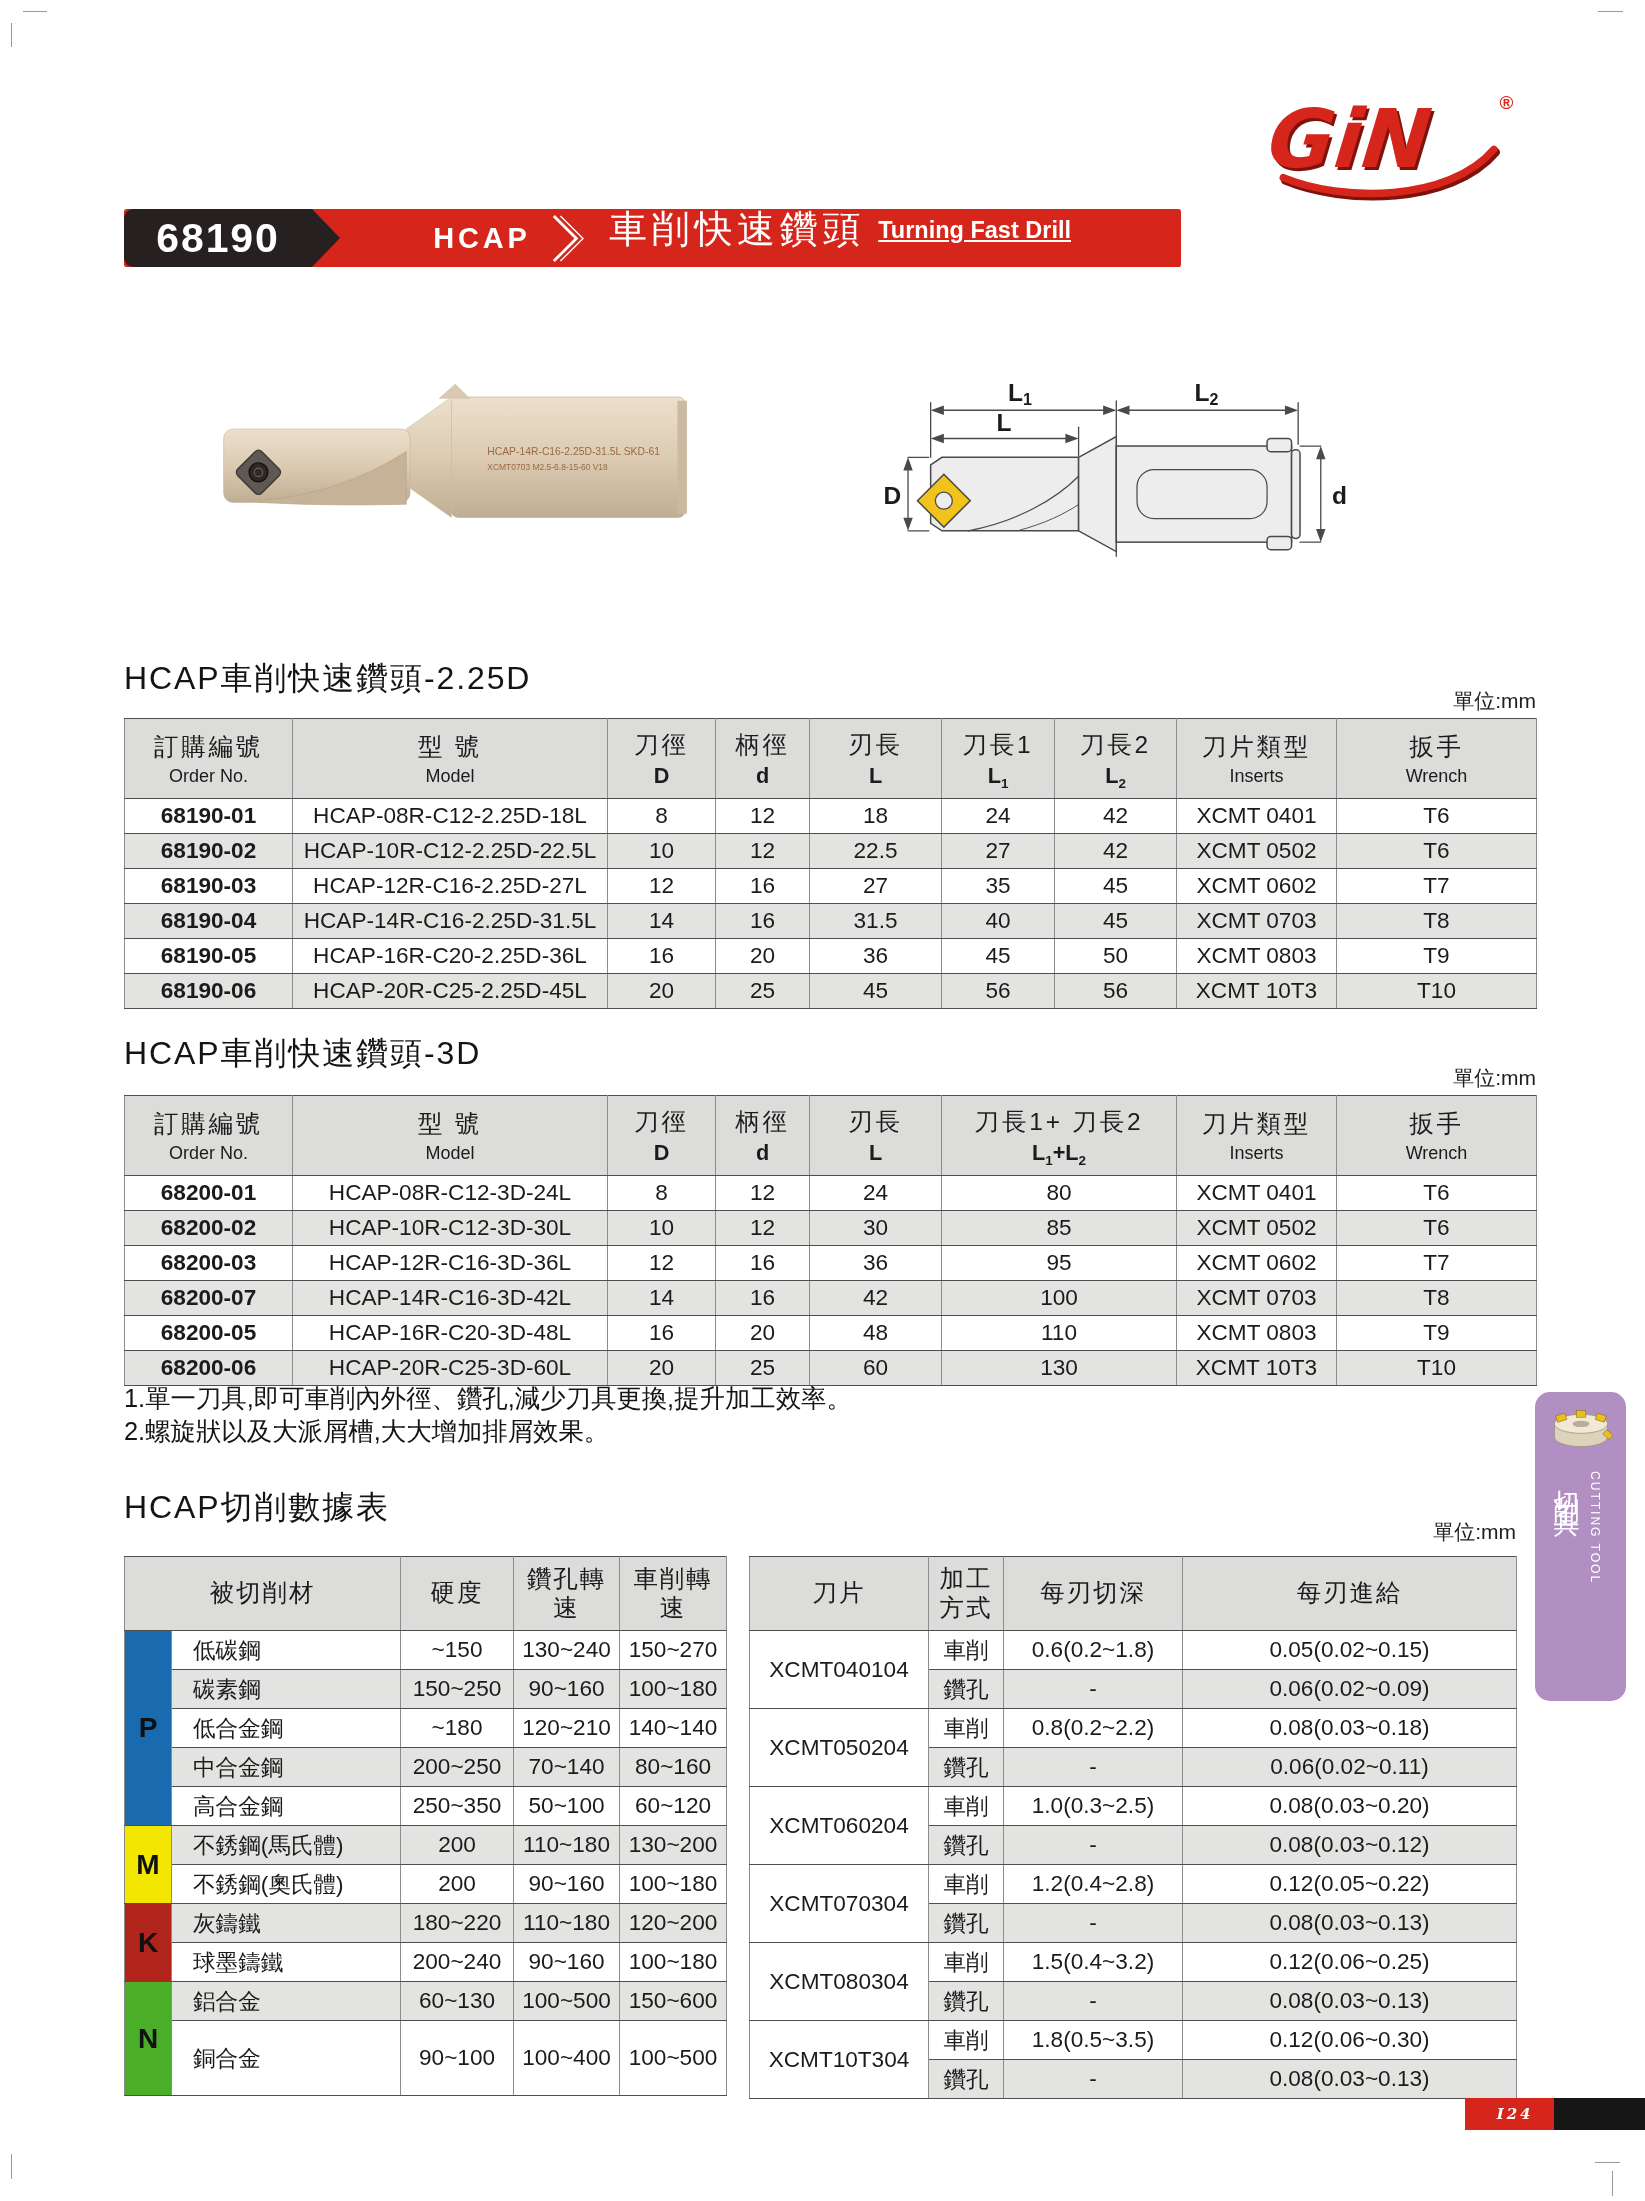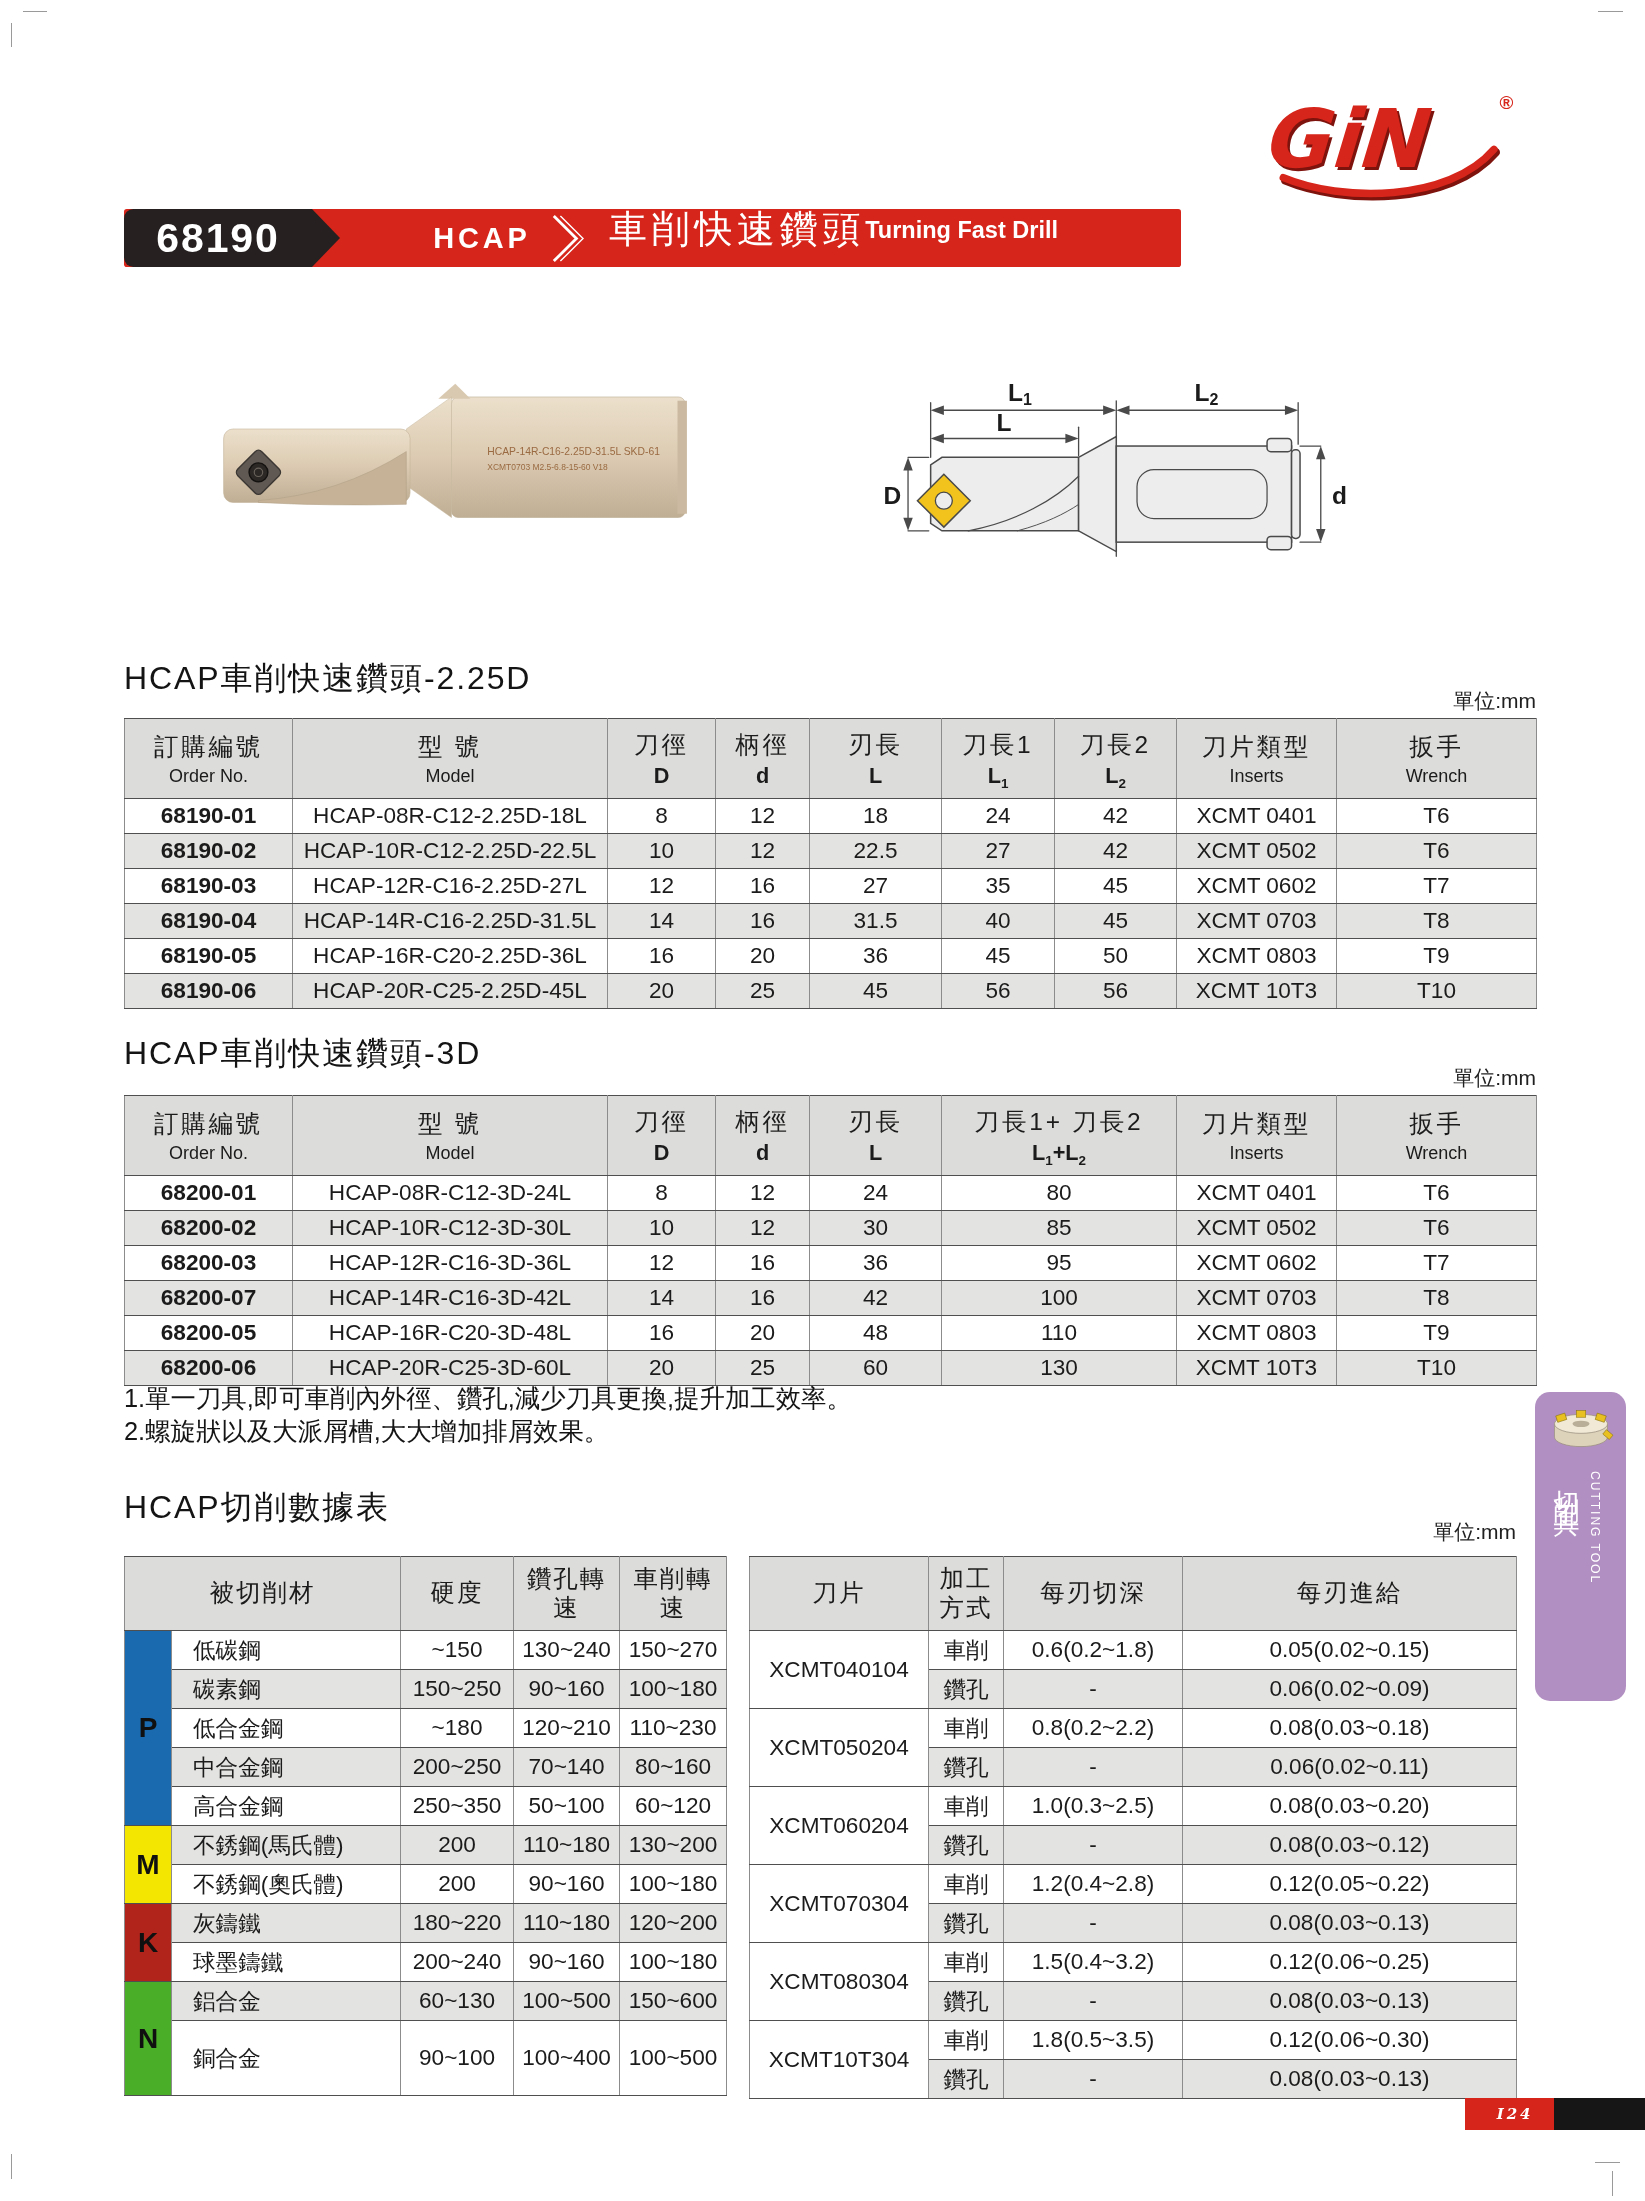--- a/index.html
+++ b/index.html
@@ -13,21 +13,21 @@
   
   .hbar{position:absolute;left:124px;top:209px;width:1057px;height:58px;background:#d6251a;border-radius:2.8px;}
   .hcode{position:absolute;left:0;top:0;width:188px;height:58px;background:#262020;border-radius:9.4px 0 0 9.4px;
          display:flex;align-items:center;justify-content:center;color:#fff;font-size:41px;font-weight:bold;letter-spacing:1.9px;}
   .hcode-arrow{position:absolute;left:188px;top:0;width:0;height:0;border-top:29px solid transparent;border-bottom:29px solid transparent;border-left:28px solid #262020;}
   .hseries{position:absolute;left:264px;top:0;height:58px;width:188px;display:flex;align-items:center;justify-content:center;
            color:#fff;font-size:29px;font-weight:bold;letter-spacing:3.8px;}
   .hchev{position:absolute;left:424px;top:4.7px;}
   .htitle{position:absolute;left:485px;top:0;height:48px;display:flex;align-items:flex-end;color:#fff;}
   .htitle-zh{font-size:38px;letter-spacing:4.7px;line-height:56px;}
-  .htitle-en{font-size:23.5px;font-weight:bold;line-height:53px;}
+  .htitle-en{font-size:23.5px;font-weight:bold;margin-left:13px;line-height:53px;text-decoration:underline;}
 
   
   .sec-title{position:absolute;left:124px;font-size:32px;letter-spacing:1.9px;color:#141414;font-weight:500;}
   .unit{position:absolute;width:188px;text-align:right;font-size:21px;color:#202020;}
 
   
   .tblwrap{position:absolute;}
   table.spec{border-collapse:collapse;table-layout:fixed;width:100%;background:#fff;}
   .spec th{background:#dcdcda;border:0.9px solid #8c8c8c;border-top:1.9px solid #4f4f4f;border-bottom:1.9px solid #4f4f4f;
            height:79px;padding:0;font-weight:normal;vertical-align:middle;}
@@ -463,21 +463,21 @@
           <tr class="alt">
             <td class="mat">碳素鋼</td>
             <td>150~250</td>
             <td>90~160</td>
             <td>100~180</td>
           </tr>
           <tr>
             <td class="mat">低合金鋼</td>
             <td>~180</td>
             <td>120~210</td>
-            <td>110~230</td>
+            <td>140~140</td>
           </tr>
           <tr class="alt">
             <td class="mat">中合金鋼</td>
             <td>200~250</td>
             <td>70~140</td>
             <td>80~160</td>
           </tr>
           <tr>
             <td class="mat">高合金鋼</td>
             <td>250~350</td>

